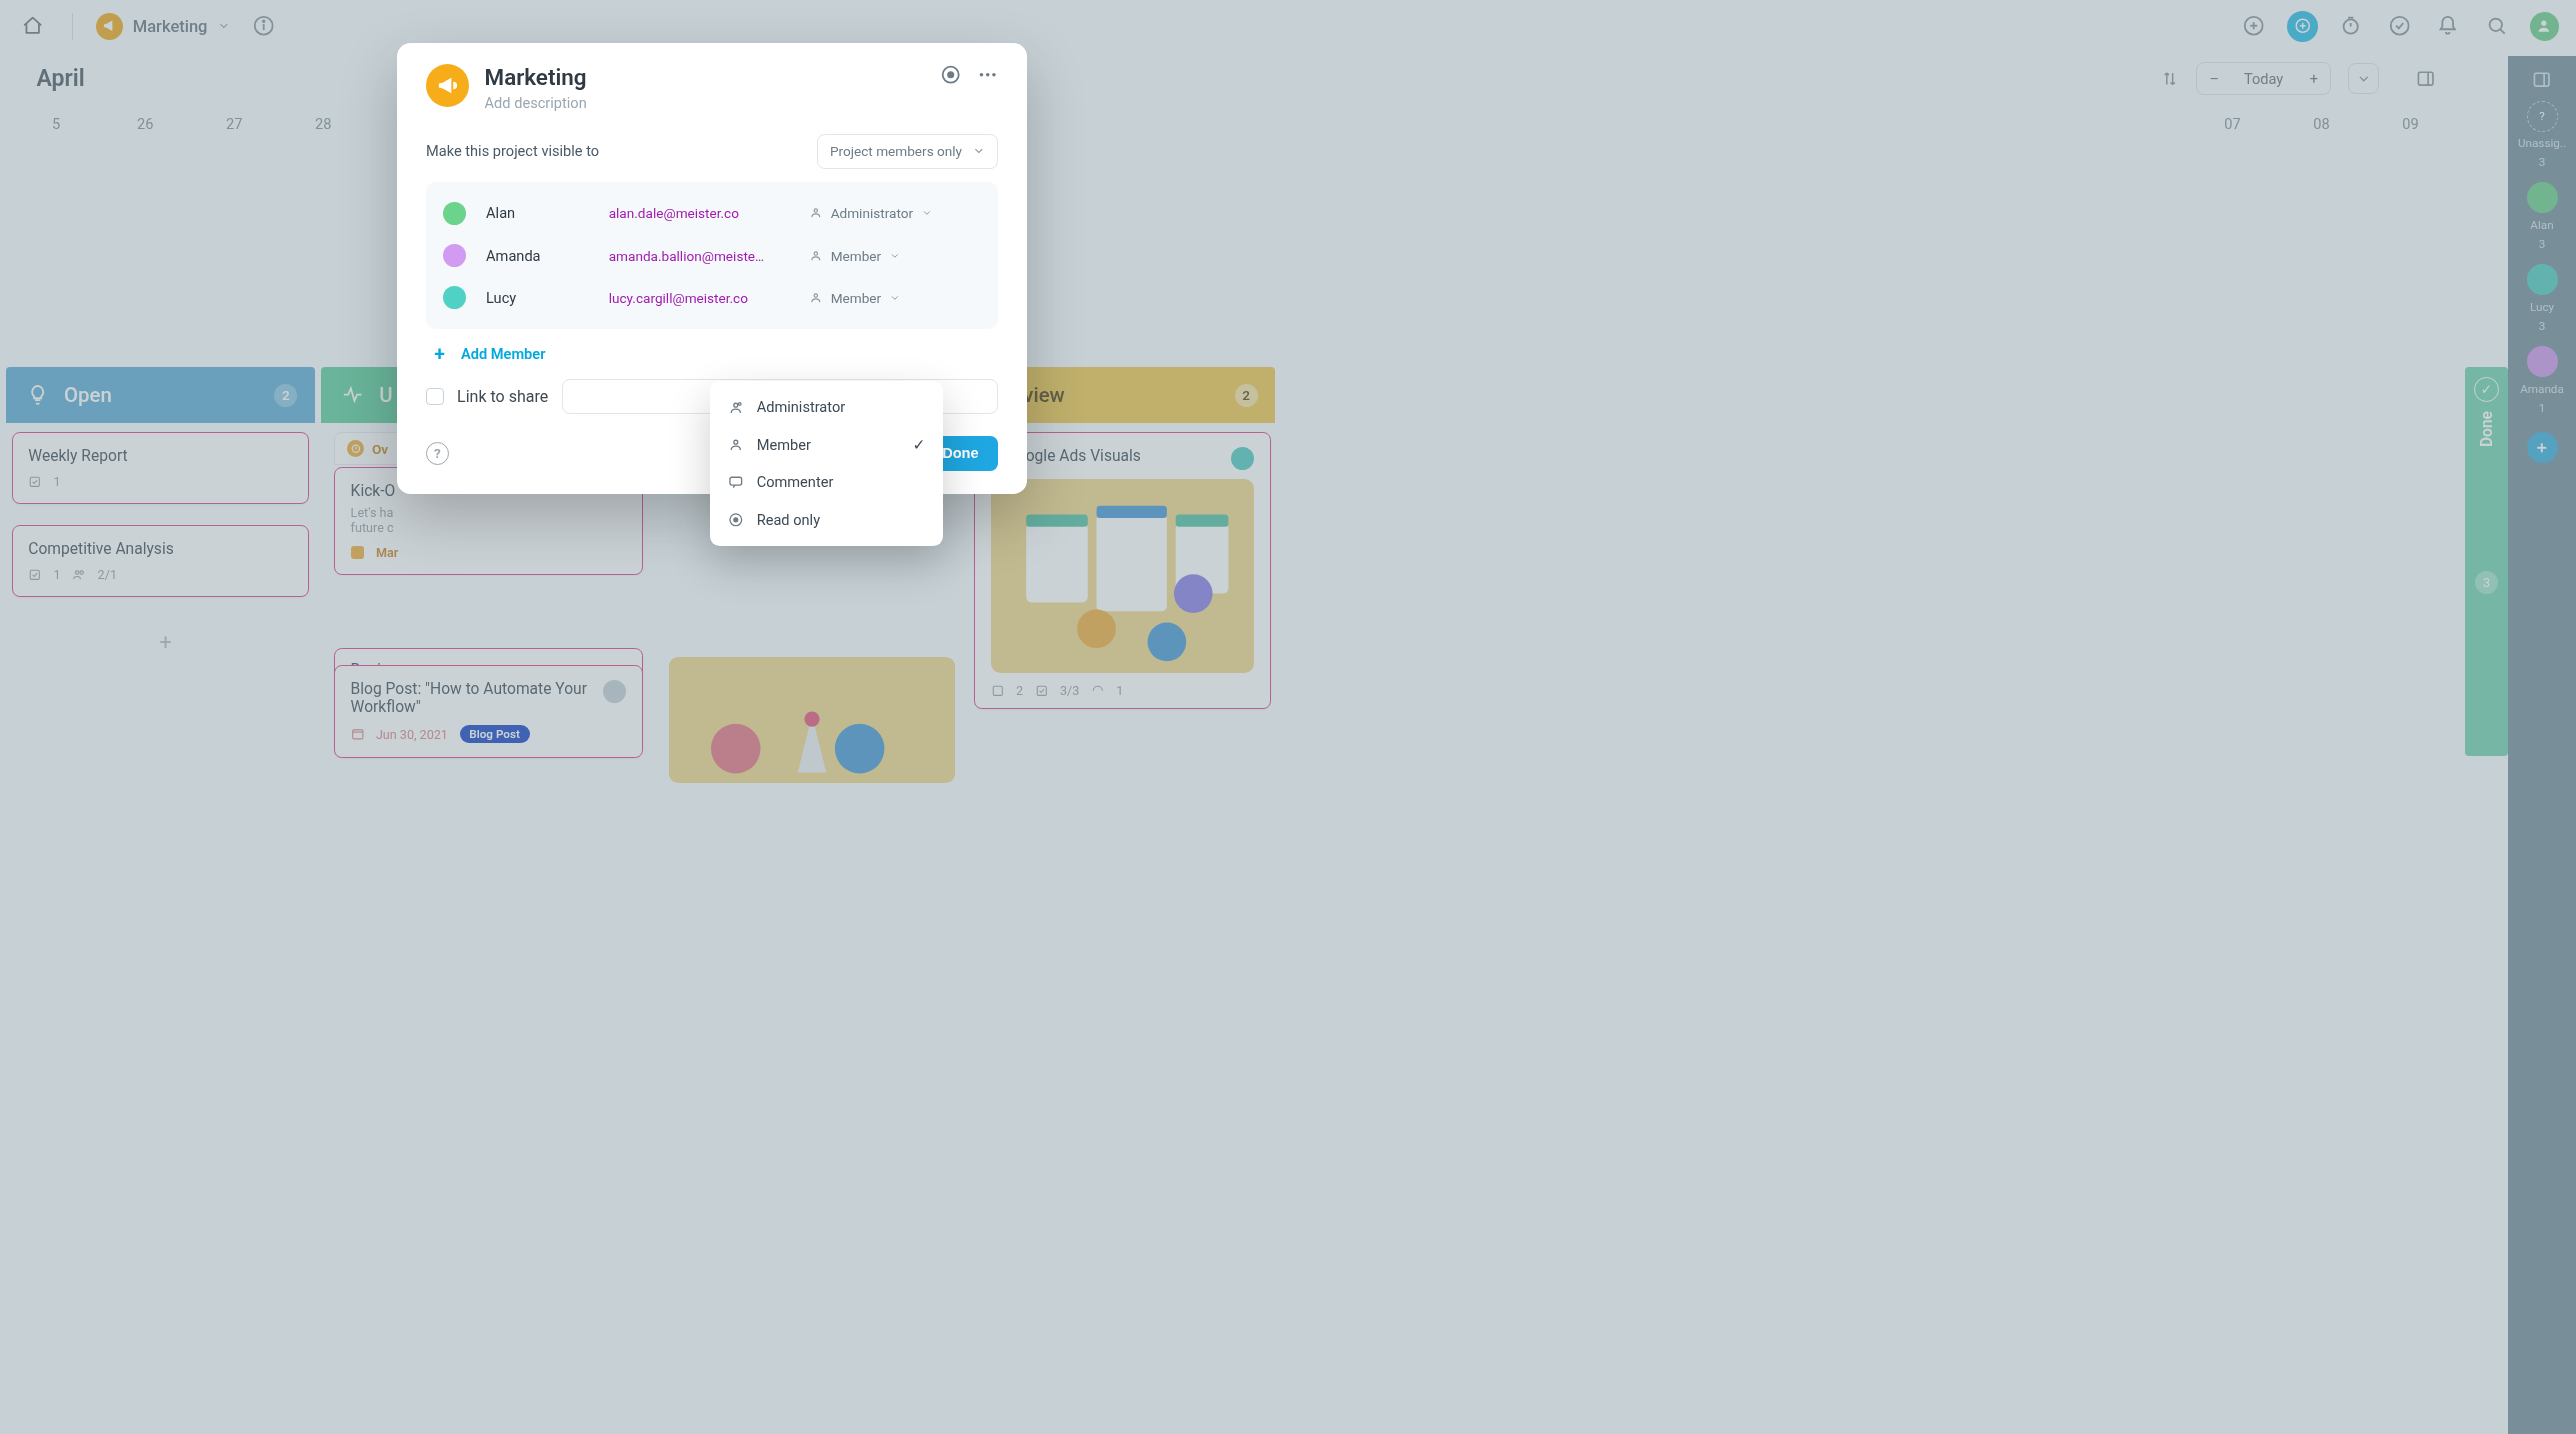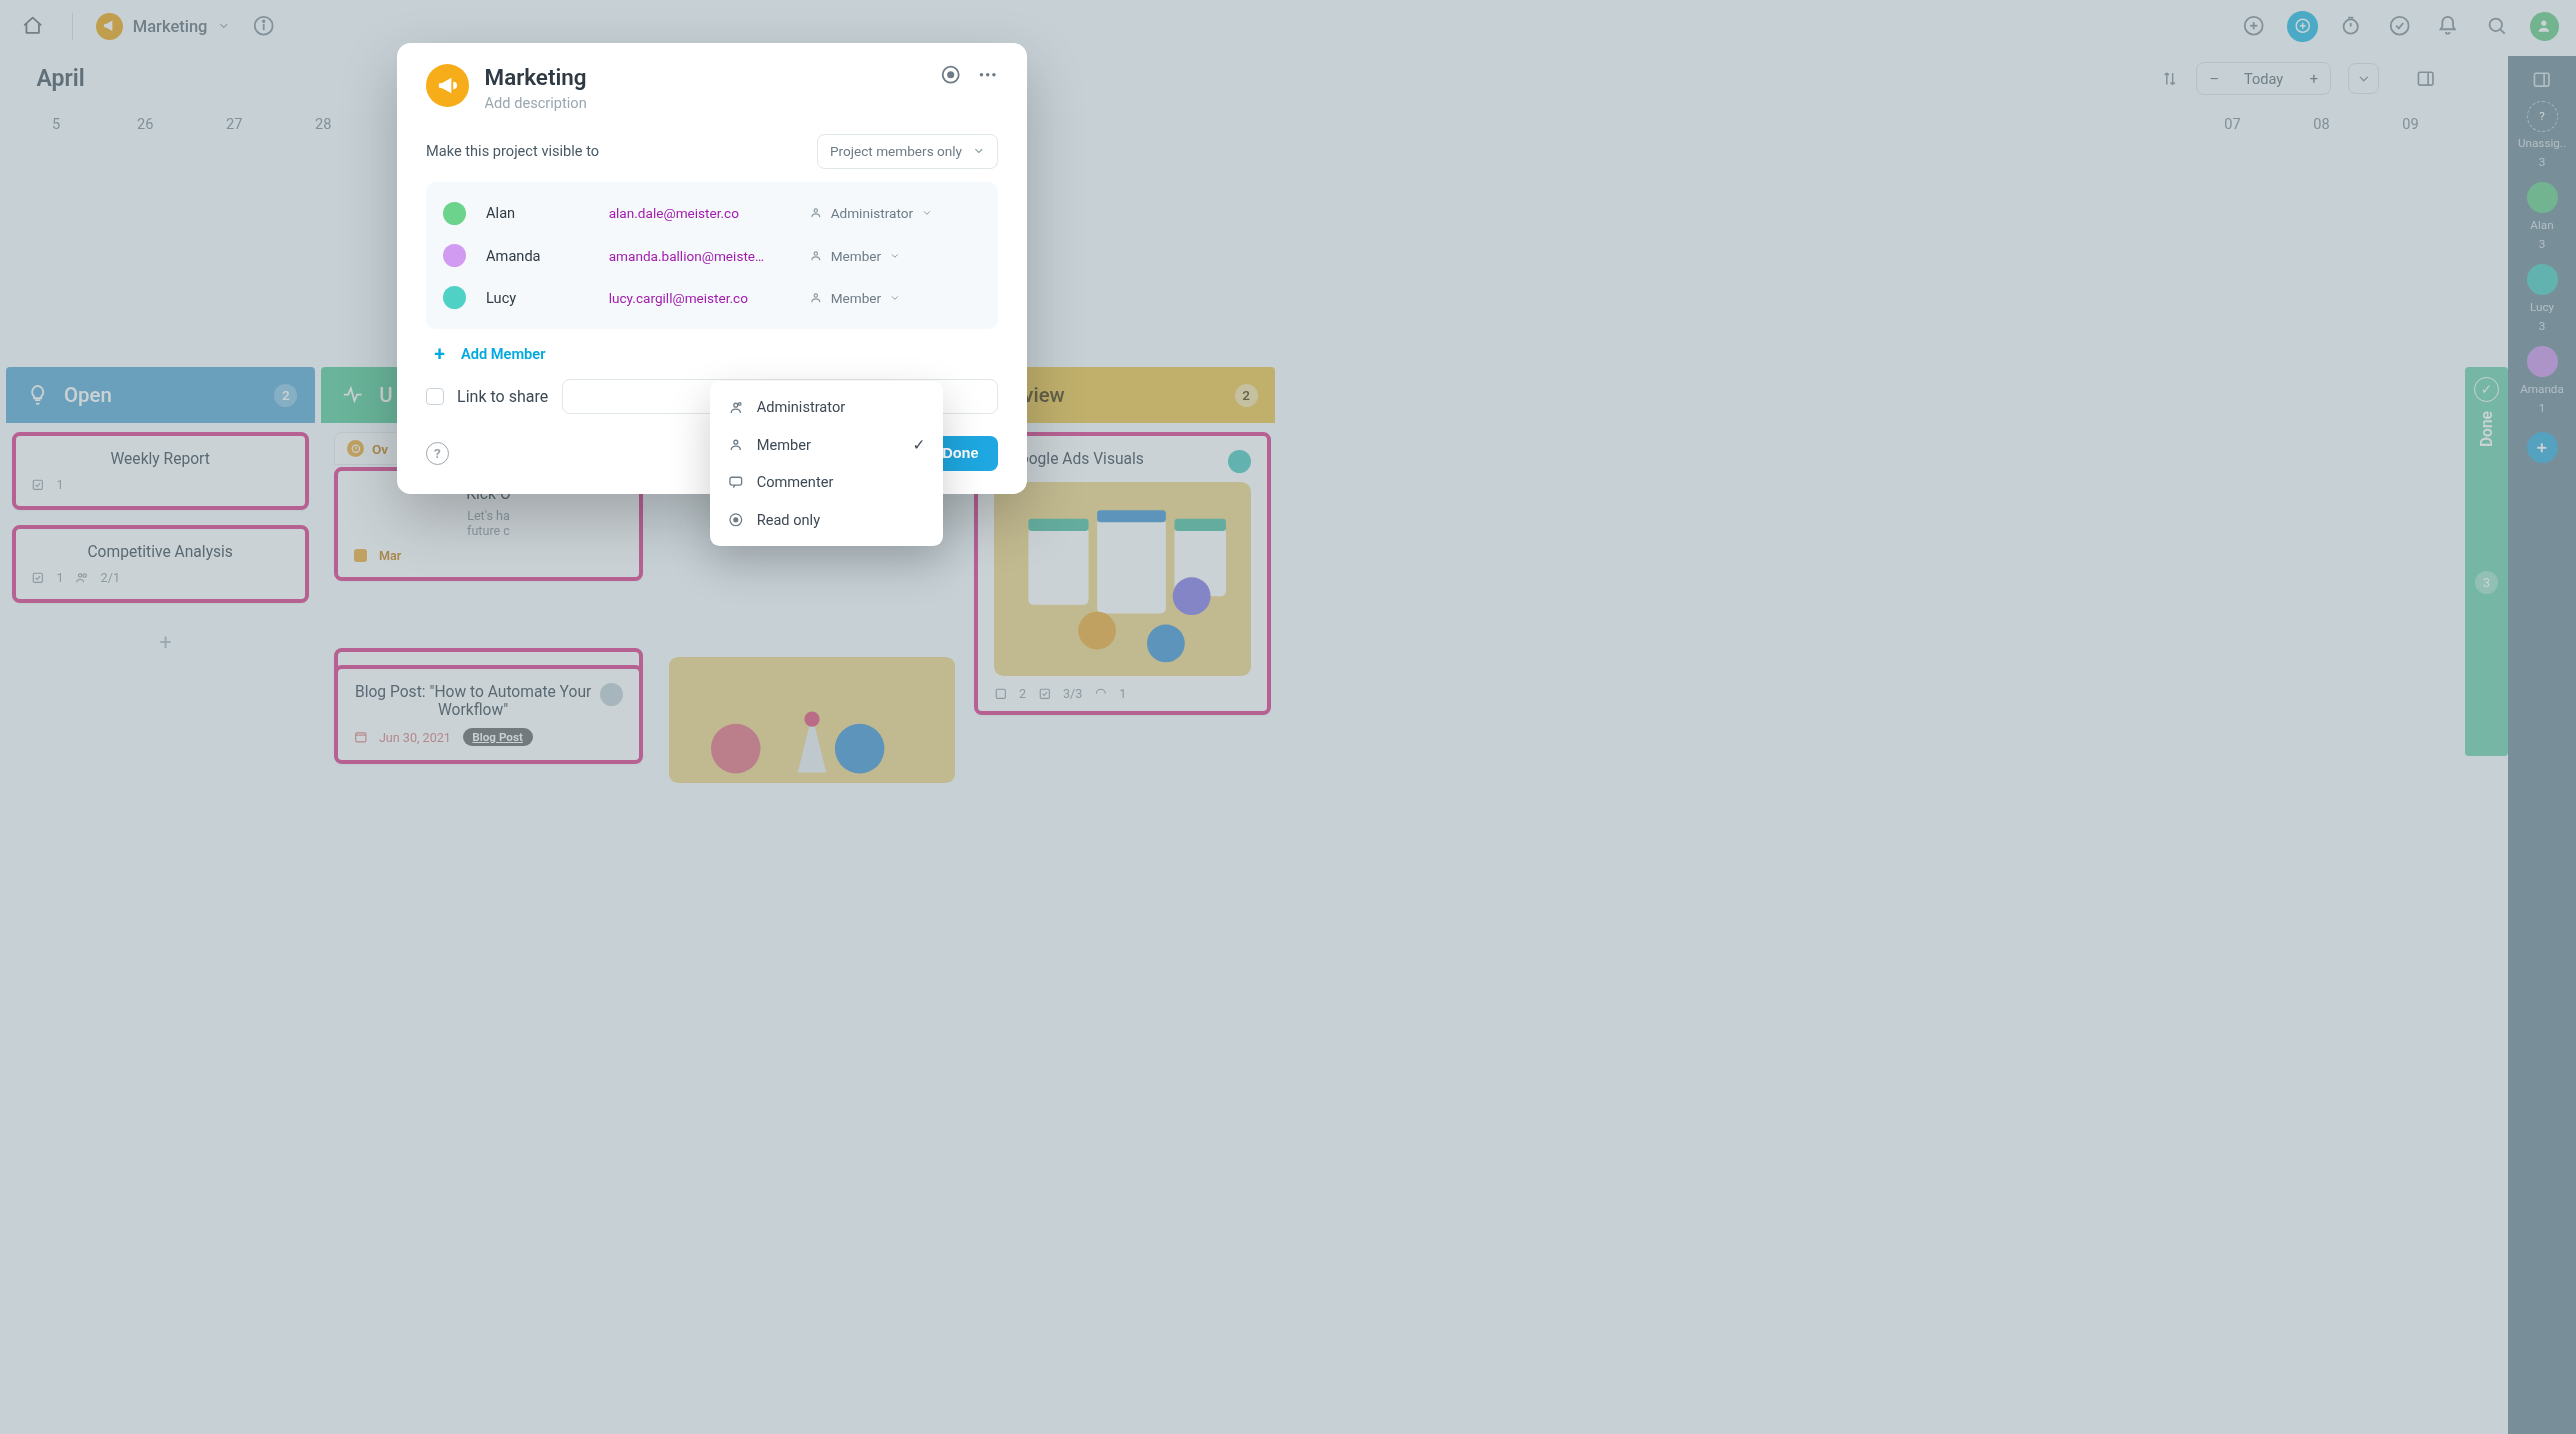--- a/index.html
+++ b/index.html
@@ -46,24 +46,24 @@
   .donerail .rcount { position: absolute; top: 204px; width: 23px; height: 23px; border-radius: 50%; background: rgba(255,255,255,.35); display: inline-flex; align-items: center; justify-content: center; font-size: 12.6px; }
 
   
   .rsidebar { position: absolute; right: 0; top: 56px; bottom: 0; width: 68px; background: #7a94a1; display: flex; flex-direction: column; align-items: center; padding-top: 13.6px; gap: 5.8px; color: #d6e1e7; font-size: 11.7px; }
   .rsidebar .lbl { font-size: 11.7px; text-align: center; line-height: 1.1; width: 58px; overflow: hidden; text-overflow: ellipsis; }
   .rsidebar .avatar { width: 31px; height: 31px; }
   .rsidebar .dashed { border: 1.9px dashed #c7d4db; background: transparent; }
   .rsidebar .addbtn { margin-top: 11.7px; width: 31px; height: 31px; border-radius: 50%; background: #3bb3e6; display: inline-flex; align-items: center; justify-content: center; }
 
   
-  .card { position: absolute; background: #fff; border: 4px solid #ec4899; border-radius: 7.8px; padding: 13.6px 15.6px; color: #3d4a55; box-shadow: 0 1px 1.9px rgba(0,0,0,.04); text-align: center; }
+  .card { position: absolute; background: #fff; border: 1px solid #ec4899; border-radius: 7.8px; padding: 13.6px 15.6px; color: #3d4a55; box-shadow: 0 1px 1.9px rgba(0,0,0,.04); }
   .card .ctitle { font-size: 15.6px; color: #4a5a66; }
   .card .cmeta { margin-top: 9.7px; display: flex; align-items: center; gap: 11.7px; color: #9aa7b0; font-size: 12.6px; }
-  .tagpill { display: inline-block; padding: 1.9px 9.7px; border-radius: 9.7px; background: #737373; color: #fff; font-size: 11.7px; font-weight: 600; text-decoration: underline; }
+  .tagpill { display: inline-block; padding: 1.9px 9.7px; border-radius: 9.7px; background: #1d4ed8; color: #fff; font-size: 11.7px; font-weight: 600; }
   .addcard { position: absolute; width: 29px; height: 29px; border-radius: 50%; color: #b4c0c8; display: inline-flex; align-items: center; justify-content: center; font-size: 21.4px; }
 
   .illus { position: absolute; border-radius: 9.7px; background: #f2d88a; overflow: hidden; }
 
   
   .modal { position: absolute; left: 397px; top: 43px; width: 630px; background: #fff; border-radius: 13.6px; box-shadow: 0 23px 58px rgba(0,0,0,.22); padding: 21.4px 29px 23px; color: #3d4a55; }
   .mhead { display: flex; align-items: flex-start; gap: 15.6px; }
   .mhead .badge { width: 43px; height: 43px; border-radius: 50%; background: #f7ad19; display: inline-flex; align-items: center; justify-content: center; }
   .mhead .titles .t1 { font-size: 22.4px; font-weight: 600; color: #2f3a44; }
   .mhead .titles .t2 { font-size: 14.6px; color: #9aa7b0; margin-top: 3.9px; }

